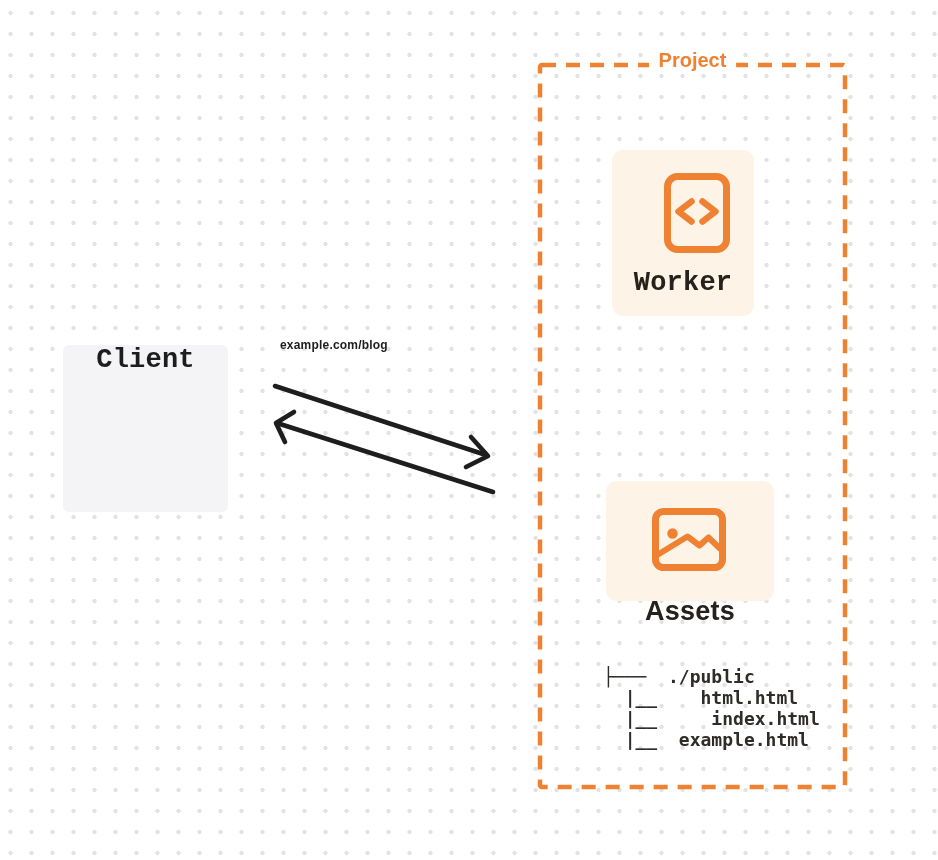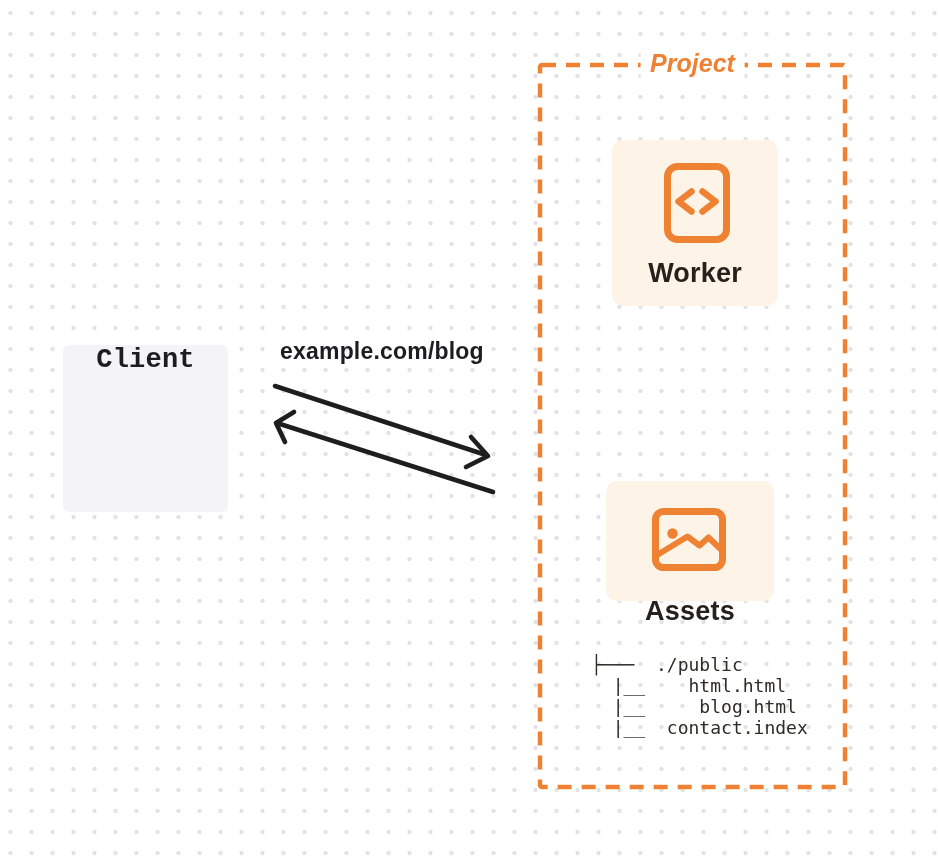--- a/index.html
+++ b/index.html
@@ -30,21 +30,21 @@
     font-size: 27px;
     font-weight: bold;
     color: #1d1d1f;
     letter-spacing: 0.2px;
   }
 
   
   .request-label {
     position: absolute;
     left: 280px; top: 338px;
-    font-size: 23px;
+    font-size: 12px;
     font-weight: bold;
     color: #1d1d1f;
     letter-spacing: 0.2px;
   }
 
   
   .arrows {
     position: absolute;
     left: 0; top: 0;
     width: 938px; height: 860px;
@@ -61,58 +61,57 @@
     position: absolute;
     left: -4px; top: -4px;
   }
   .project-label {
     position: absolute;
     top: -16px;
     left: 50%;
     transform: translateX(-50%);
     background: #ffffff;
     padding: 0 10px;
-    font-size: 25px;
+    font-size: 20px;
     font-weight: bold;
     color: #ef8232;
     white-space: nowrap;
-    font-style: italic;
   }
 
   
   .card {
     position: absolute;
     background: #fdf3e6;
     border-radius: 11px;
   }
-  .card-worker { left: 72px; top: 75px;  width: 166px; height: 166px; }
+  .card-worker { left: 72px; top: 85px;  width: 142px; height: 166px; font-family: Liberation Mono, monospace; }
   .card-assets { left: 66px; top: 416px; width: 168px; height: 120px; }
   .card .node-icon { position: absolute; }
   .card-worker .node-icon { left: 52px; top: 23px; }
   .card-assets .node-icon { left: 46px; top: 27px; }
   .card .node-label {
     position: absolute;
     left: 0; right: 0;
     text-align: center;
     font-size: 27px;
     font-weight: bold;
     color: #26211c;
     letter-spacing: 0.2px;
   }
   .card-worker .node-label { top: 118px; }
   .card-assets .node-label { top: 115px; }
 
   
   .file-tree {
     position: absolute;
     left: 47px; top: 585px;
-    margin: 4px;
+    margin: 16px;
     font-family: "DejaVu Sans Mono", "Liberation Mono", monospace;
     font-size: 18px;
-    font-weight: 400;
+    font-weight: 700;
     line-height: 21px;
     color: #2e2b28;
     white-space: pre;
   }
 </style>
 </head>
 <body>
 
 <div class="canvas">
 
@@ -148,16 +147,16 @@
 
     <div class="card card-assets">
       <svg class="node-icon" width="74" height="63" viewBox="0 0 74 63" aria-hidden="true">
         <rect x="3.5" y="3.5" width="67" height="56" rx="8" fill="none" stroke="#ef8232" stroke-width="7"></rect>
         <circle cx="20.5" cy="25.5" r="5.2" fill="#ef8232"></circle>
         <polyline points="6,46.5 35.5,28.5 47.5,37.5 56.5,29.5 68,40.5" fill="none" stroke="#ef8232" stroke-width="6" stroke-linecap="round" stroke-linejoin="round"></polyline>
       </svg>
       <div class="node-label">Assets</div>
     </div>
 
-    <pre class="file-tree"><div>├───  ./public</div><div>  |__    html.html</div><div>  |__     blog.html</div><div>  |__  contact.index</div></pre>
+    <pre class="file-tree"><div>├───  ./public</div><div>  |__    html.html</div><div>  |__     index.html</div><div>  |__  example.html</div></pre>
   </div>
 
 </div>
 
 </body></html>

